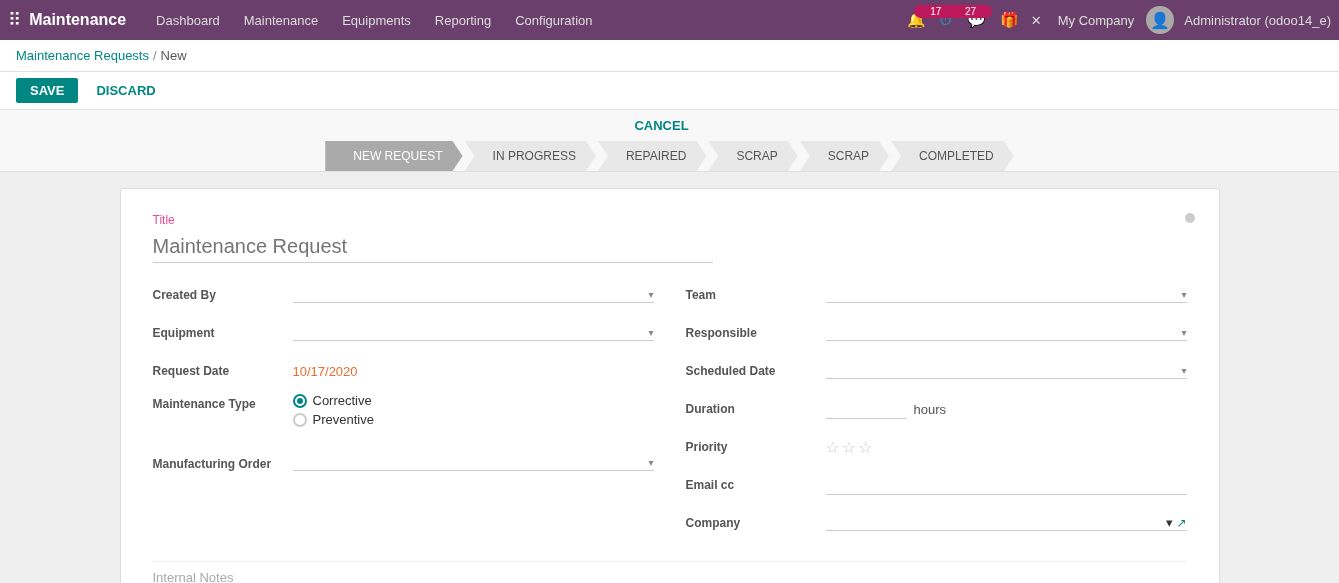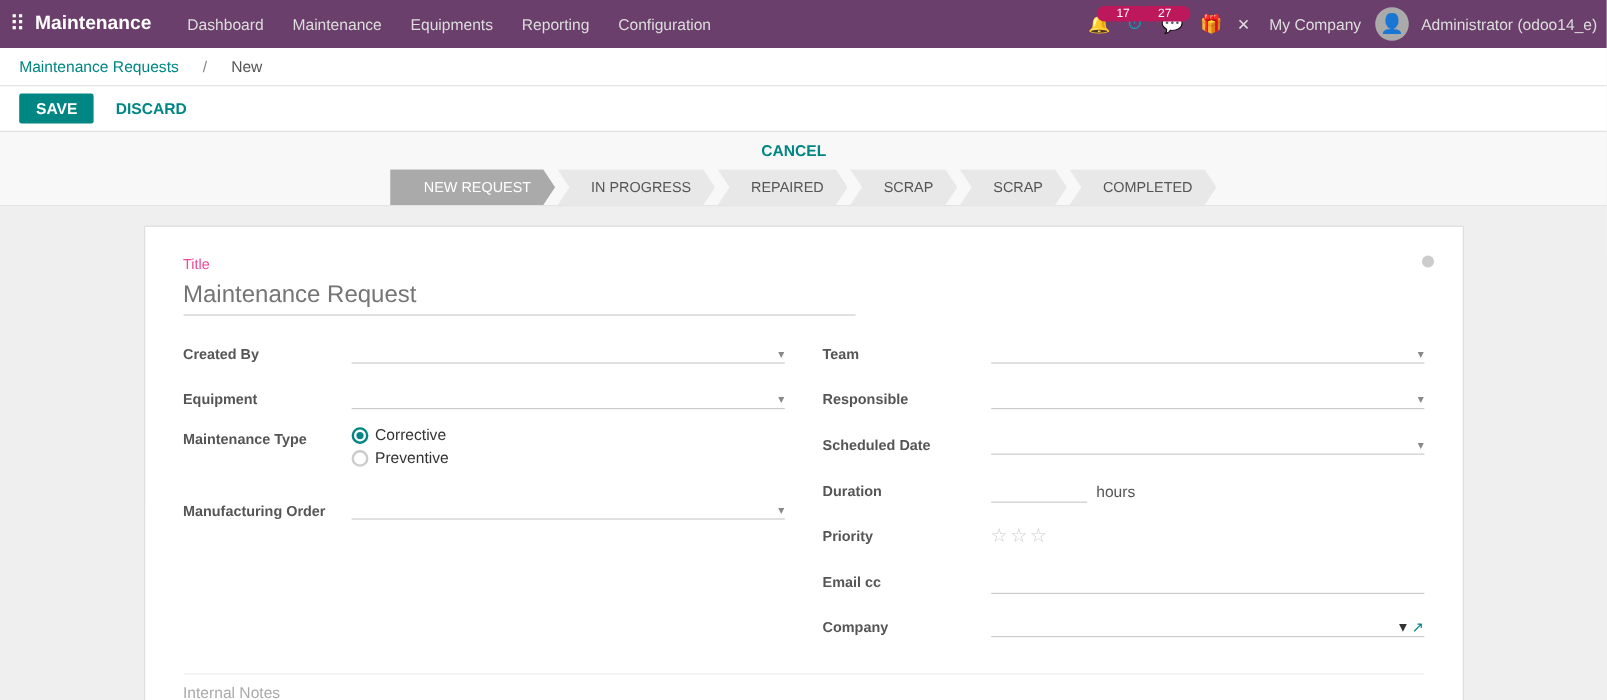--- a/index.html
+++ b/index.html
@@ -25,21 +25,21 @@
     .topnav .user-avatar { width: 28px; height: 28px; border-radius: 50%; background: #aaa; display: flex; align-items: center; justify-content: center; color: #fff; font-size: 11px; }
     .topnav .user-name { color: #ddd; font-size: 13px; }
 
     
     .breadcrumb-bar {
       background: #fff;
       padding: 8px 16px;
       border-bottom: 1px solid #e0e0e0;
       display: flex;
       align-items: center;
-      gap: 20px;
+      gap: 4px;
       font-size: 13px;
     }
     .breadcrumb-link { color: #008784; cursor: pointer; }
     .breadcrumb-sep { color: #888; }
     .breadcrumb-current { color: #555; }
 
     
     .action-bar {
       background: #fff;
       padding: 6px 16px;
@@ -330,20 +330,24 @@
         </div>
 
         <div class="field-row">
           <div class="field-label">Equipment</div>
           <div class="field-select">
             <input type="text" style="">
             <span class="chevron">▾</span>
           </div>
         </div>
 
+        <div class="field-row">
+          <div class="field-label">Request Date</div>
+          <div class="date-value">10/17/2020</div>
+        </div>
 
         <div class="field-row" style="align-items:flex-start;">
           <div class="field-label" style="padding-top:4px;">Maintenance Type</div>
           <div class="radio-group">
             <label class="radio-item">
               <div class="radio-dot checked"></div>
               <span>Corrective</span>
             </label>
             <label class="radio-item">
               <div class="radio-dot"></div>

